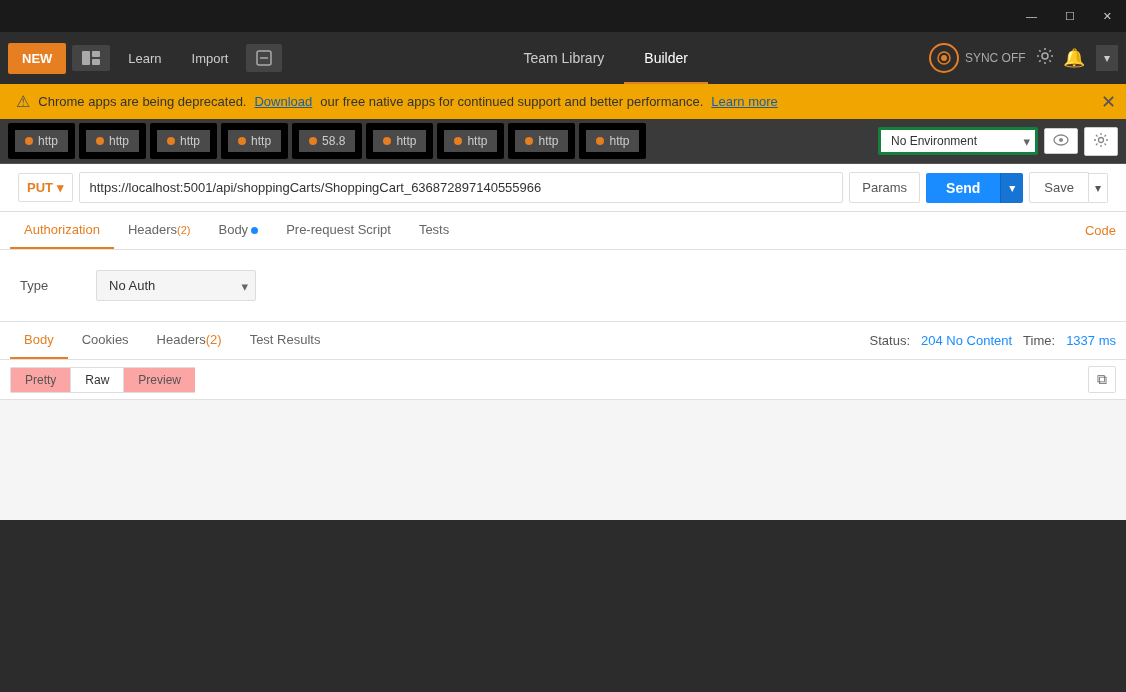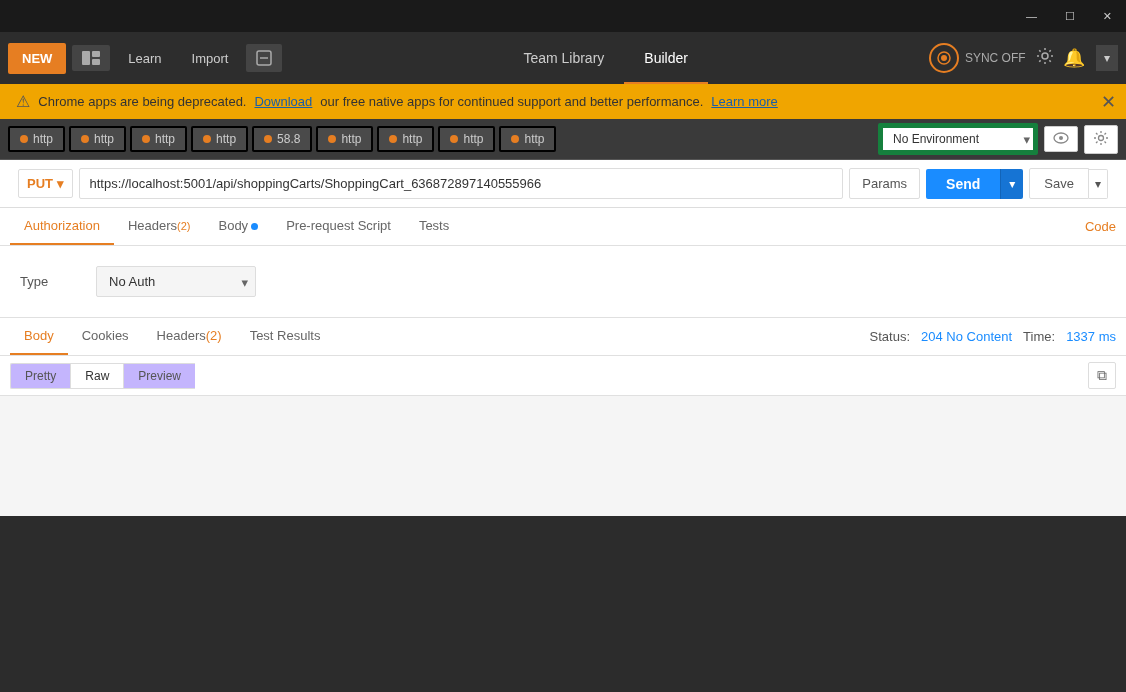--- a/index.html
+++ b/index.html
@@ -170,21 +170,21 @@
     .tab-bar {
       background: #3a3a3a;
       display: flex;
       align-items: center;
       padding: 4px 8px;
       gap: 4px;
       border-bottom: 1px solid #555;
     }
     .http-tab {
       background: #4a4a4a;
-      border: 2px solid #000000;
+      border: 7px solid #000000;
       color: #ccc;
       padding: 4px 10px;
       font-size: 12px;
       cursor: pointer;
       border-radius: 2px;
       display: flex;
       align-items: center;
       gap: 5px;
     }
     .http-tab .dot {
@@ -195,21 +195,21 @@
       display: inline-block;
     }
     .env-area {
       margin-left: auto;
       display: flex;
       align-items: center;
       gap: 6px;
     }
     .env-select {
       background: #fff;
-      border: 5px solid #15803d;
+      border: 3px solid #15803d;
       color: #333;
       padding: 4px 28px 4px 10px;
       font-size: 12px;
       border-radius: 2px;
       appearance: none;
       cursor: pointer;
       min-width: 160px;
       position: relative;
     }
     .env-select-wrap {
@@ -447,21 +447,21 @@
     
     .body-view-tabs {
       display: flex;
       align-items: center;
       padding: 6px 10px;
       background: #fff;
       border-bottom: 1px solid #e0e0e0;
       gap: 0;
     }
     .body-view-tab {
-      background: #c4b5fd;
+      background: #fca5a5;
       border: 1px solid #ddd;
       color: #555;
       padding: 5px 14px;
       cursor: pointer;
       font-size: 12px;
       border-right: none;
     }
     .body-view-tab:first-child { border-radius: 2px 0 0 2px; }
     .body-view-tab:last-child { border-right: 1px solid #ddd; border-radius: 0 2px 2px 0; }
     .body-view-tab.active {

